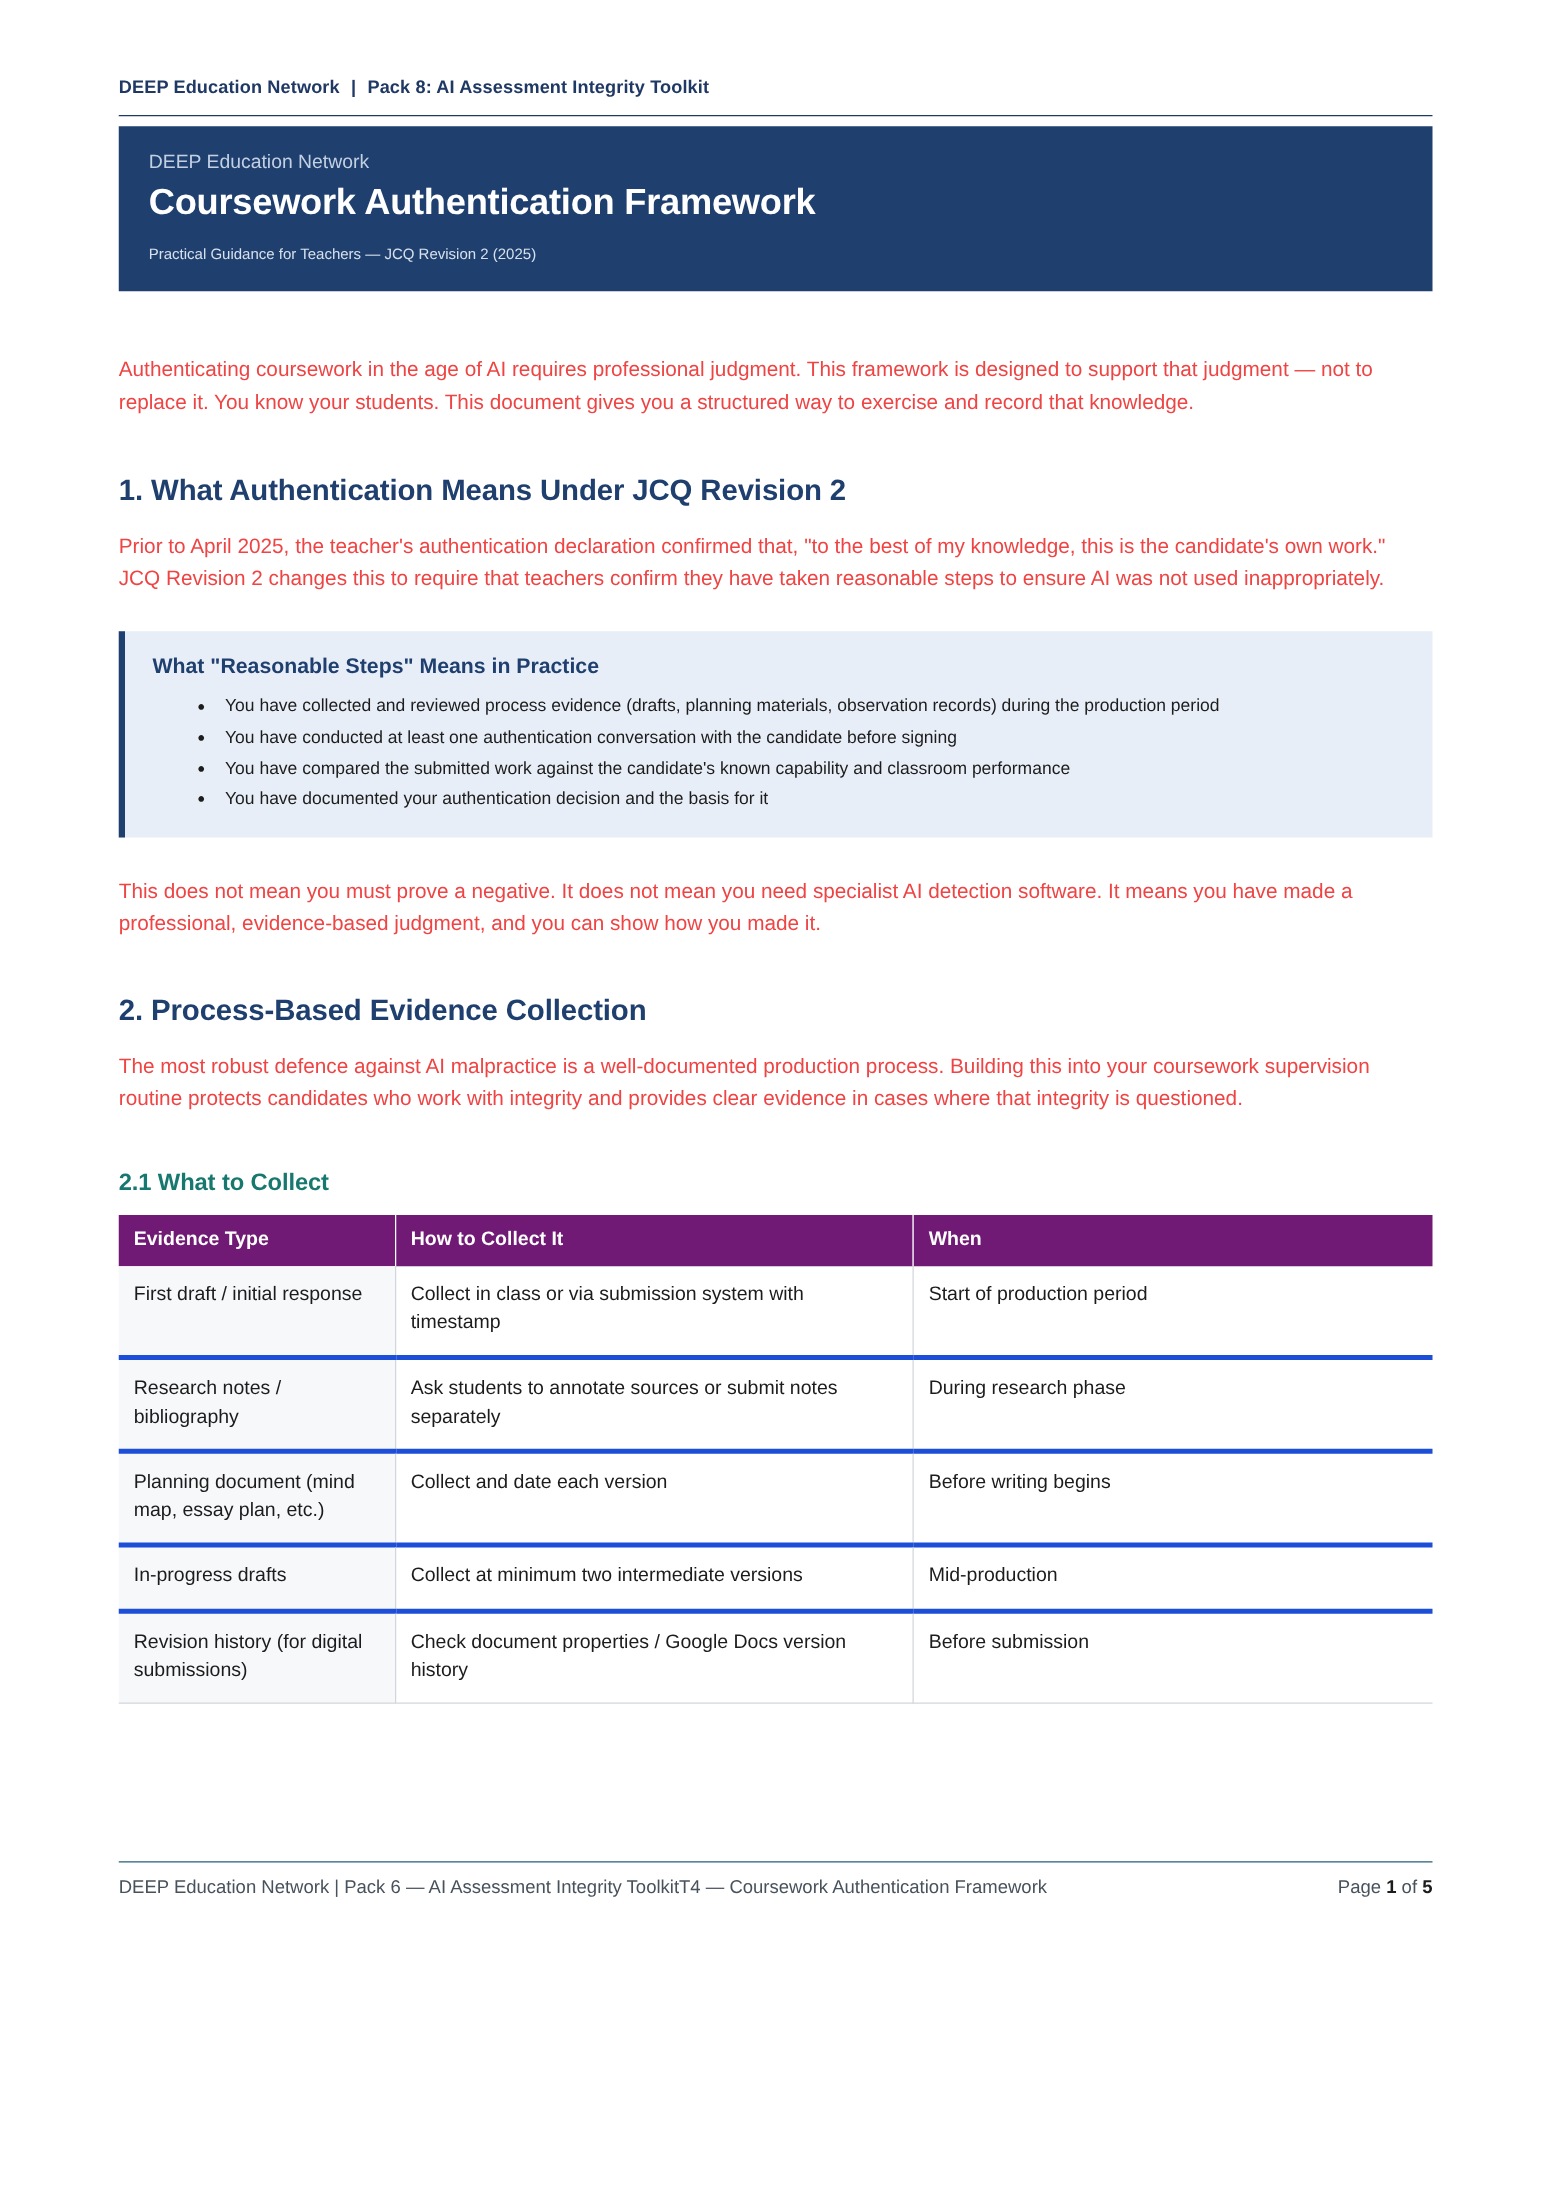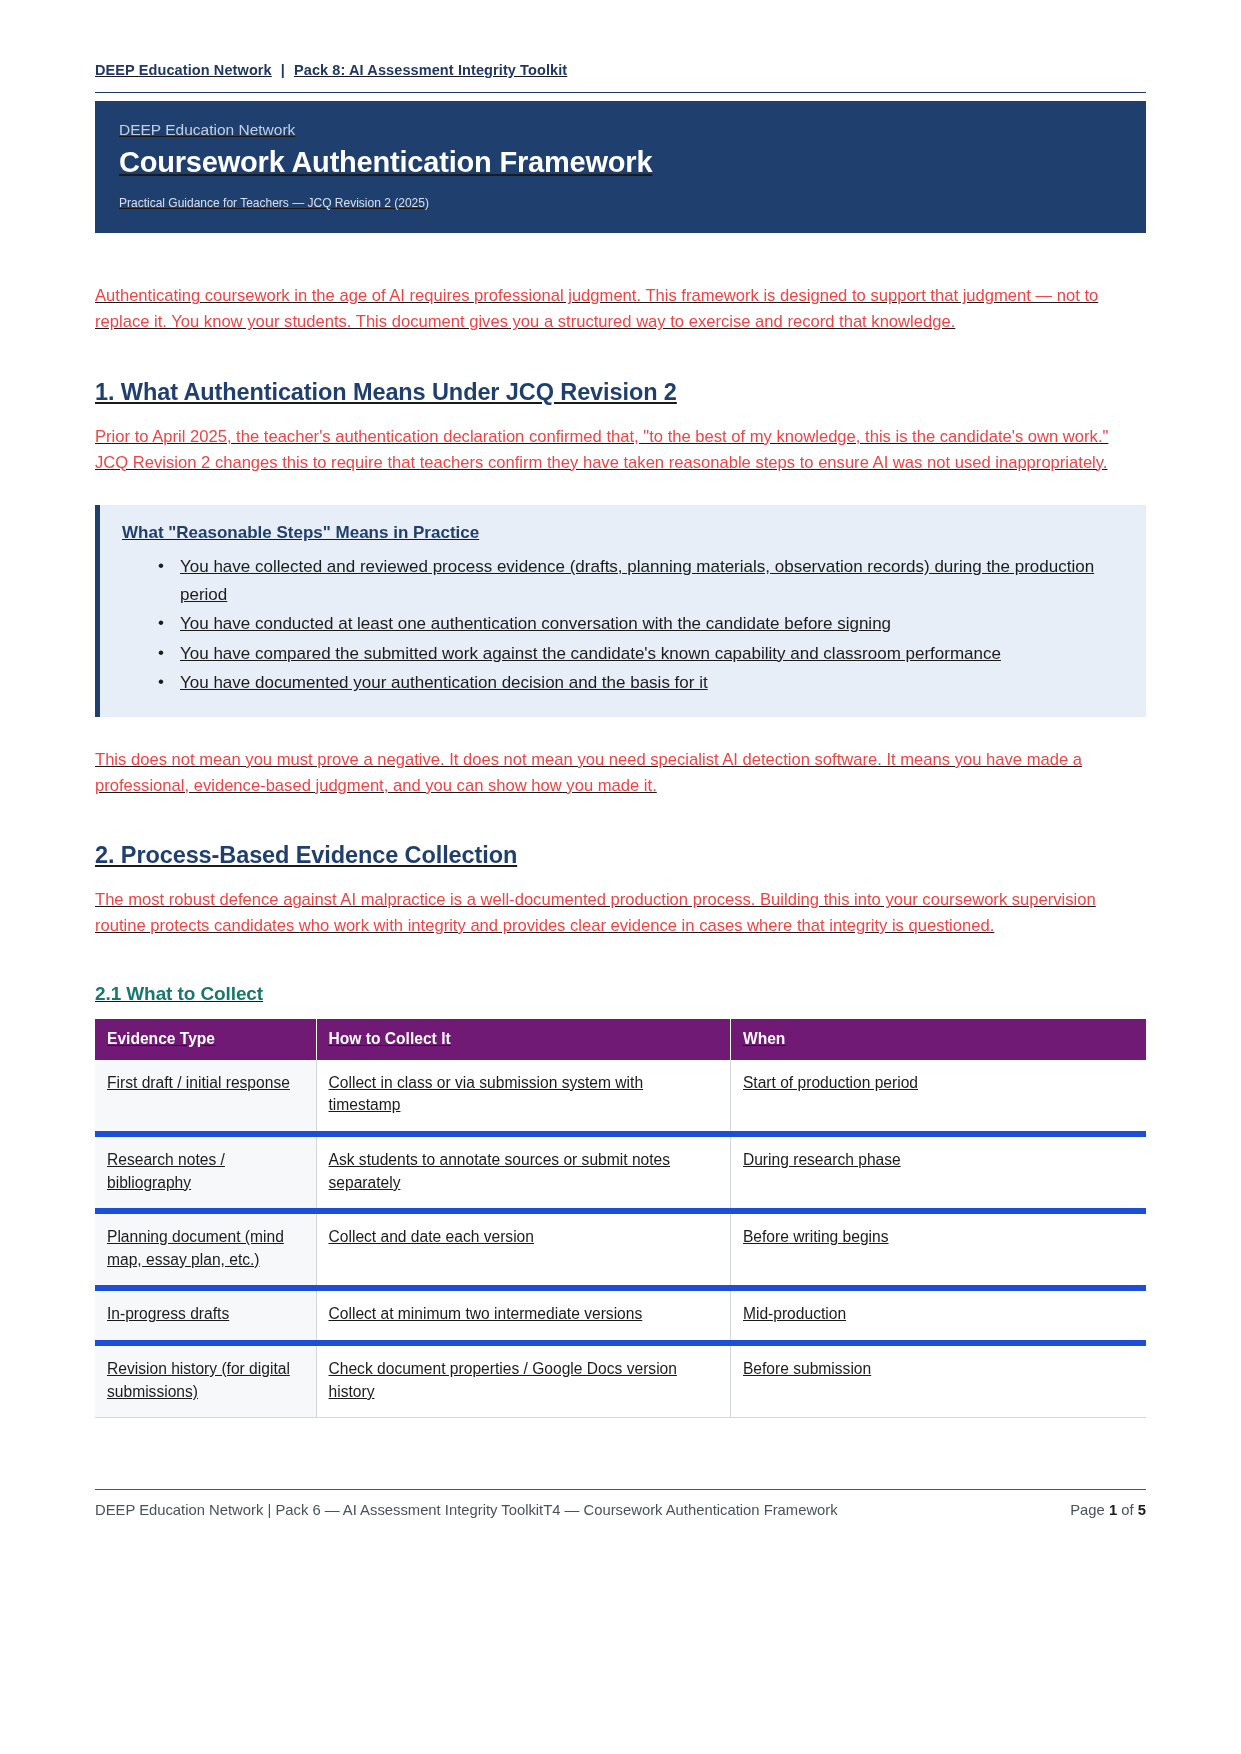--- a/index.html
+++ b/index.html
@@ -15,21 +15,20 @@
     -webkit-font-smoothing: antialiased;
   }
 
   .page {
     position: relative;
     width: 1241px;
     height: 1754px;
     box-sizing: border-box;
     padding: 62px 95px 0 95px;
     background: #ffffff;
-    text-decoration: underline;
   }
 
   
   .running-header {
     font-size: 14.5px;
     font-weight: bold;
     color: #1f3864;
     letter-spacing: 0.1px;
     margin: 0 0 14px 0;
     display: flex;
@@ -112,21 +111,21 @@
     color: #1f3f6e;
     margin: 0 0 10px 0;
   }
   .callout-list {
     margin: 0;
     padding: 0 0 0 36px;
     list-style: none;
   }
   .callout-list li {
     position: relative;
-    font-size: 17px;
+    font-size: 14px;
     line-height: 1.62;
     color: #1c1c1c;
     padding-left: 22px;
     margin-bottom: 2px;
   }
   .callout-list li::before {
     content: "\2022";
     position: absolute;
     left: 0;
     top: -1px;
@@ -151,21 +150,21 @@
     border-right: 1px solid #ffffff;
     vertical-align: middle;
   }
   table.evidence-table th:last-child { border-right: none; }
 
   table.evidence-table td {
     padding: 12px 12px 14px 12px;
     vertical-align: top;
     line-height: 1.45;
     color: #1c1c1c;
-    border-bottom: 6px solid #1d4ed8;
+    border-bottom: 4px solid #1d4ed8;
     border-right: 1px solid #d2d7de;
   }
   table.evidence-table td:last-child { border-right: none; }
   table.evidence-table td.col-type {
     background: #f7f8fa;
   }
   table.evidence-table tbody tr:last-child td {
     border-bottom: 1px solid #d2d7de;
   }
   col.c1 { width: 200px; }

